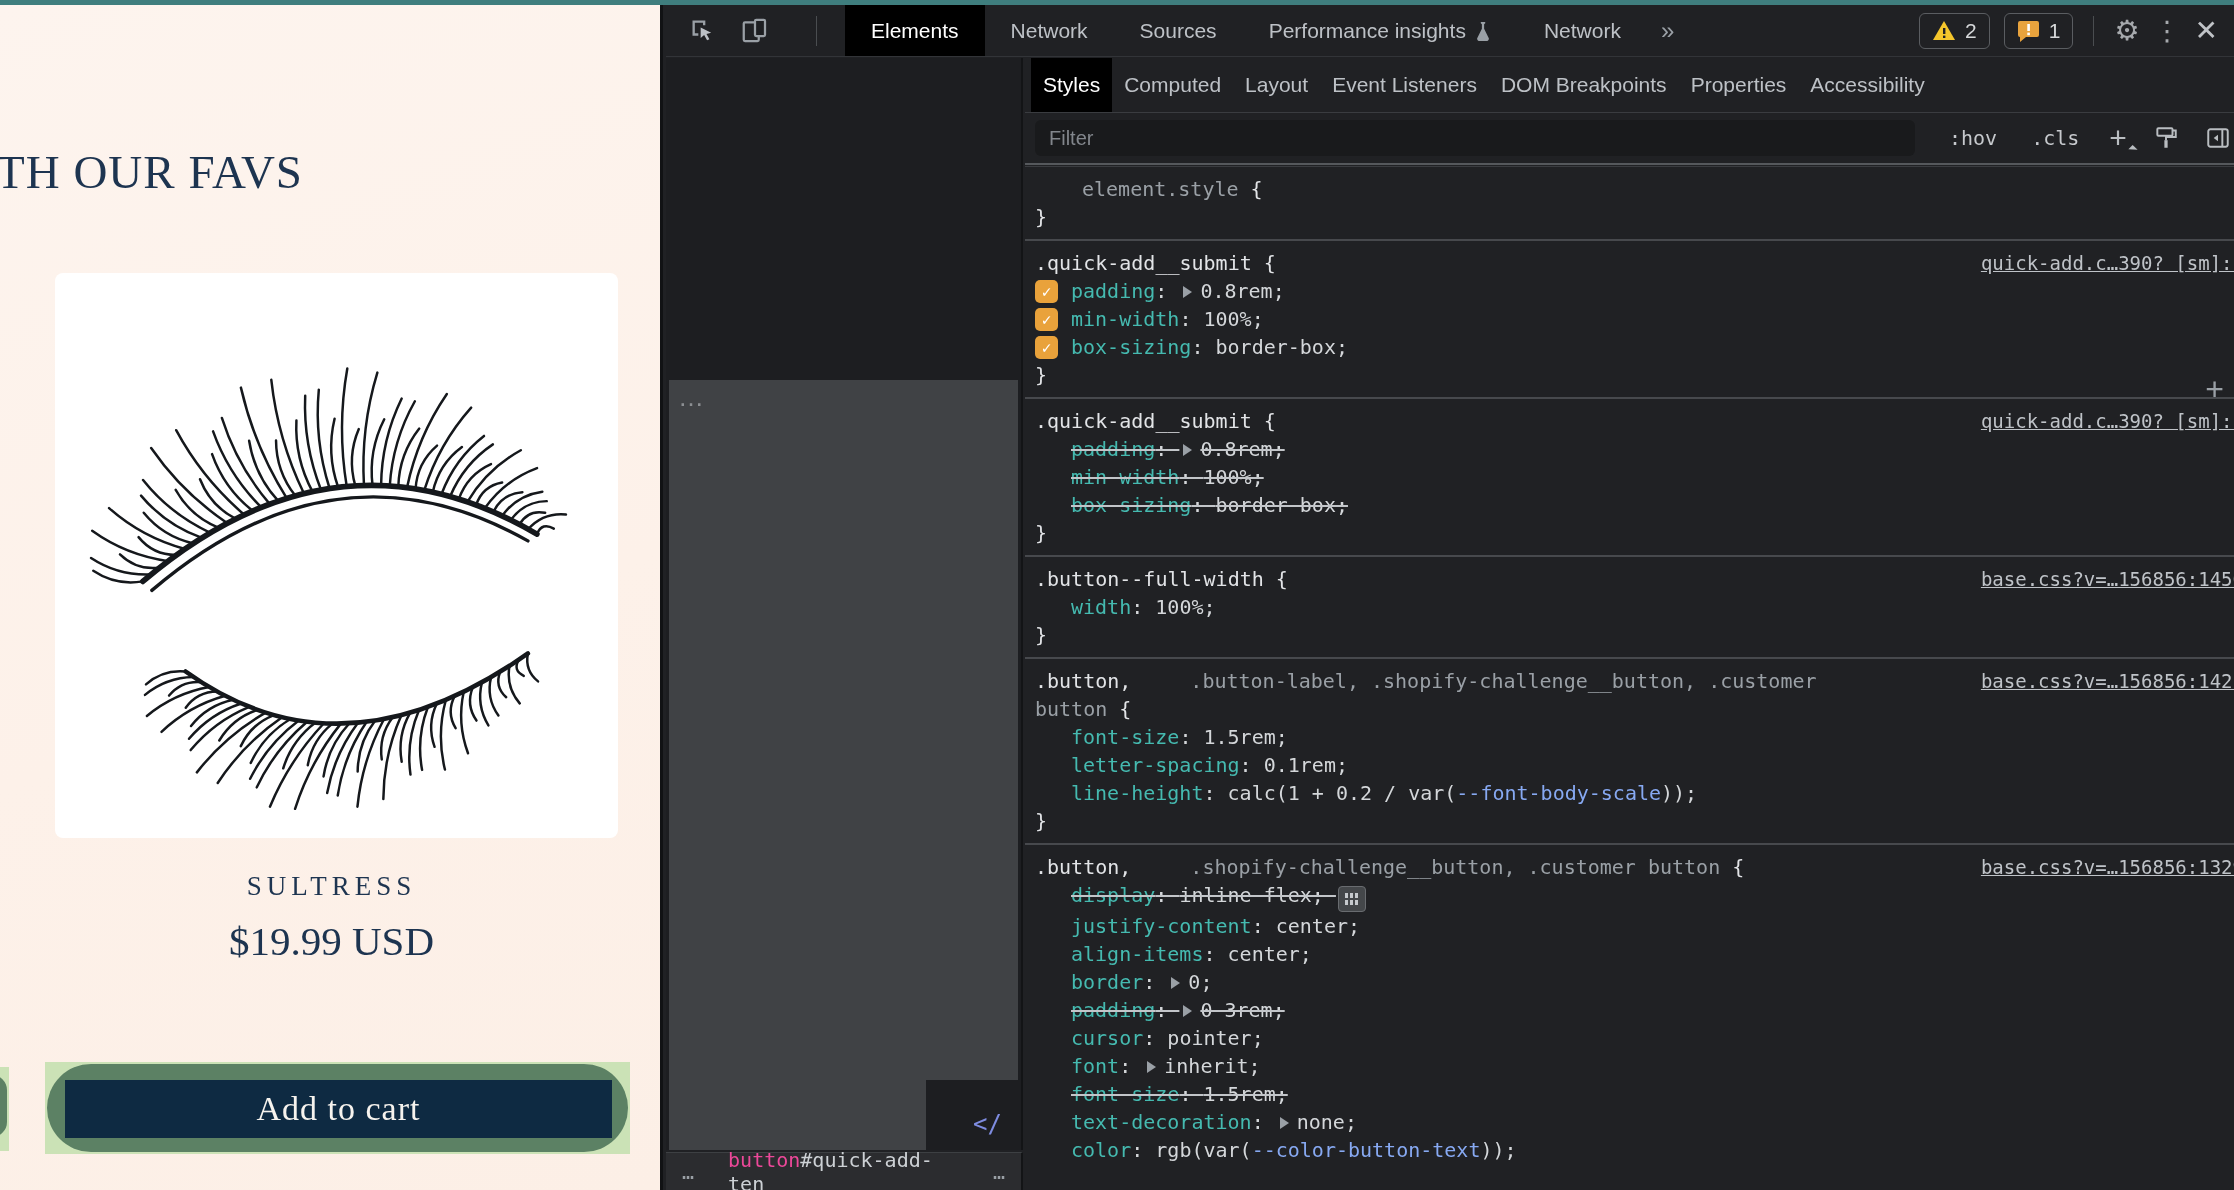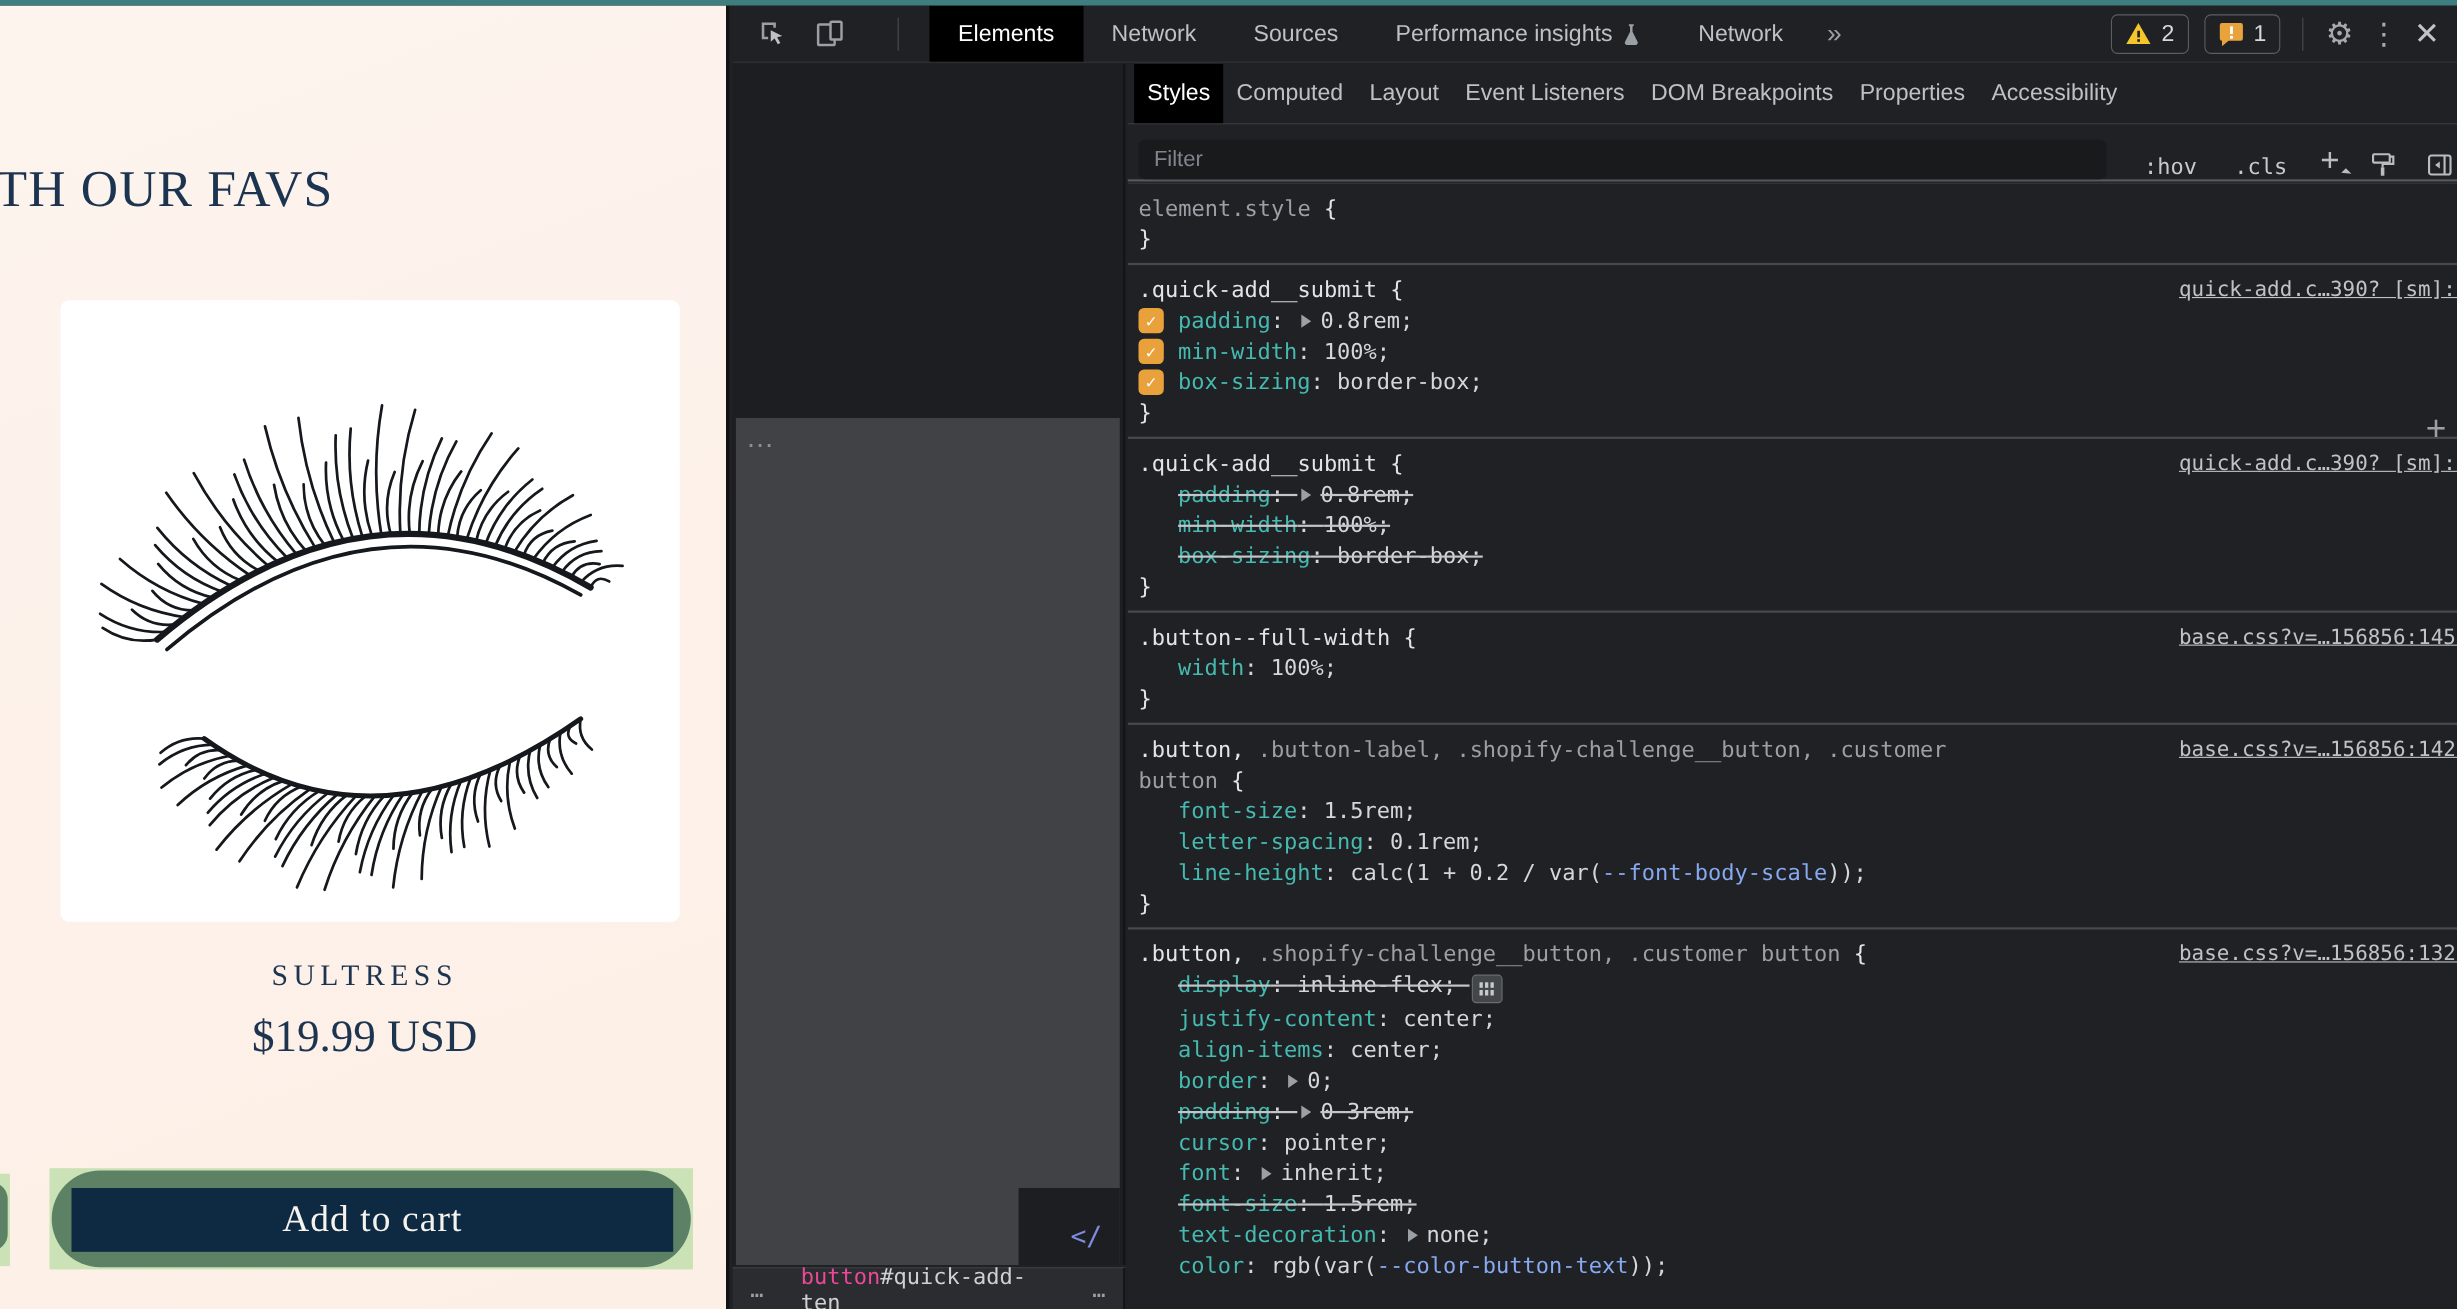--- a/index.html
+++ b/index.html
@@ -68,37 +68,37 @@
                   font-family:"DejaVu Sans Mono", monospace; font-size:20px; }
   .crumb-ellipsis { color:#9aa0a6; }
   .crumb-tag { color:#ec4899; }
   .crumb-id { color:#cdd1d5; }
 
   
   .styles-pane { position:absolute; left:359px; top:53px; right:0; bottom:0; background:#202124; overflow:hidden; }
   .sp-tabs { display:flex; height:55px; border-bottom:1px solid #3a3c40; align-items:stretch; padding-left:6px; }
   .sp-tab { display:flex; align-items:center; padding:0 12px; font-size:21px; color:#bdc1c6; }
   .sp-tab.active { background:#000000; color:#ffffff; }
-  .filter-row { display:flex; align-items:flex-end; height:52px; border-bottom:2px solid #55585c; padding:0 10px; }
+  .filter-row { display:flex; align-items:center; height:52px; border-bottom:2px solid #55585c; padding:0 10px; }
   .filter-input { flex:0 0 880px; height:36px; background:#191a1c; border:none; border-radius:6px;
                   color:#d4d7da; font-size:20px; padding:0 14px; outline:none; }
   .filter-input::placeholder { color:#82868c; }
   .toggle-lab { font-family:"DejaVu Sans Mono", monospace; font-size:20px; color:#c6c9cd; margin-left:34px; }
   .plusbtn { position:relative; color:#b9bdc1; font-size:30px; margin-left:30px; }
   .plusbtn .dd { position:absolute; right:-9px; bottom:2px; width:0; height:0;
                  border-left:6px solid transparent; border-top:7px solid #b9bdc1; transform:rotate(-45deg); }
   .fr-icon { margin-left:26px; display:flex; align-items:center; }
 
   
   .styles-sections { position:absolute; left:0; top:108px; right:0; bottom:0; overflow:hidden;
                      font-family:"DejaVu Sans Mono", monospace; font-size:20px; }
   .rule { position:relative; border-top:2px solid #47494d; padding:8px 0 8px 0; line-height:28px; }
   .rule:first-child { border-top:1px solid #3a3c40; }
   .sel { padding-left:10px; white-space:pre-wrap; color:#e2e4e7; padding-right:330px; }
-  .sel .dim { color:#9aa0a6; }
+  .sel .dim { color:#9aa0a6;margin-left:47px; }
   .sel .bright { color:#e2e4e7; }
   .prop-line { position:relative; padding-left:46px; color:#d4d7da; }
   .chk { position:absolute; left:10px; top:3px; width:23px; height:23px; background:#e9a23b;
          border-radius:5px; color:#ffffff; font-size:16px; line-height:23px; text-align:center; }
   .pname { color:#45bab0; }
   .pval, .colon { color:#d4d7da; }
   .cssvar { color:#87a9f2; }
   .arrow { display:inline-block; width:0; height:0; border-left:9px solid #9aa0a6;
            border-top:6px solid transparent; border-bottom:6px solid transparent; margin:0 8px 0 4px; }
   .struck .content { text-decoration:line-through; text-decoration-thickness:2px; text-decoration-color:#c2c5c9; }

